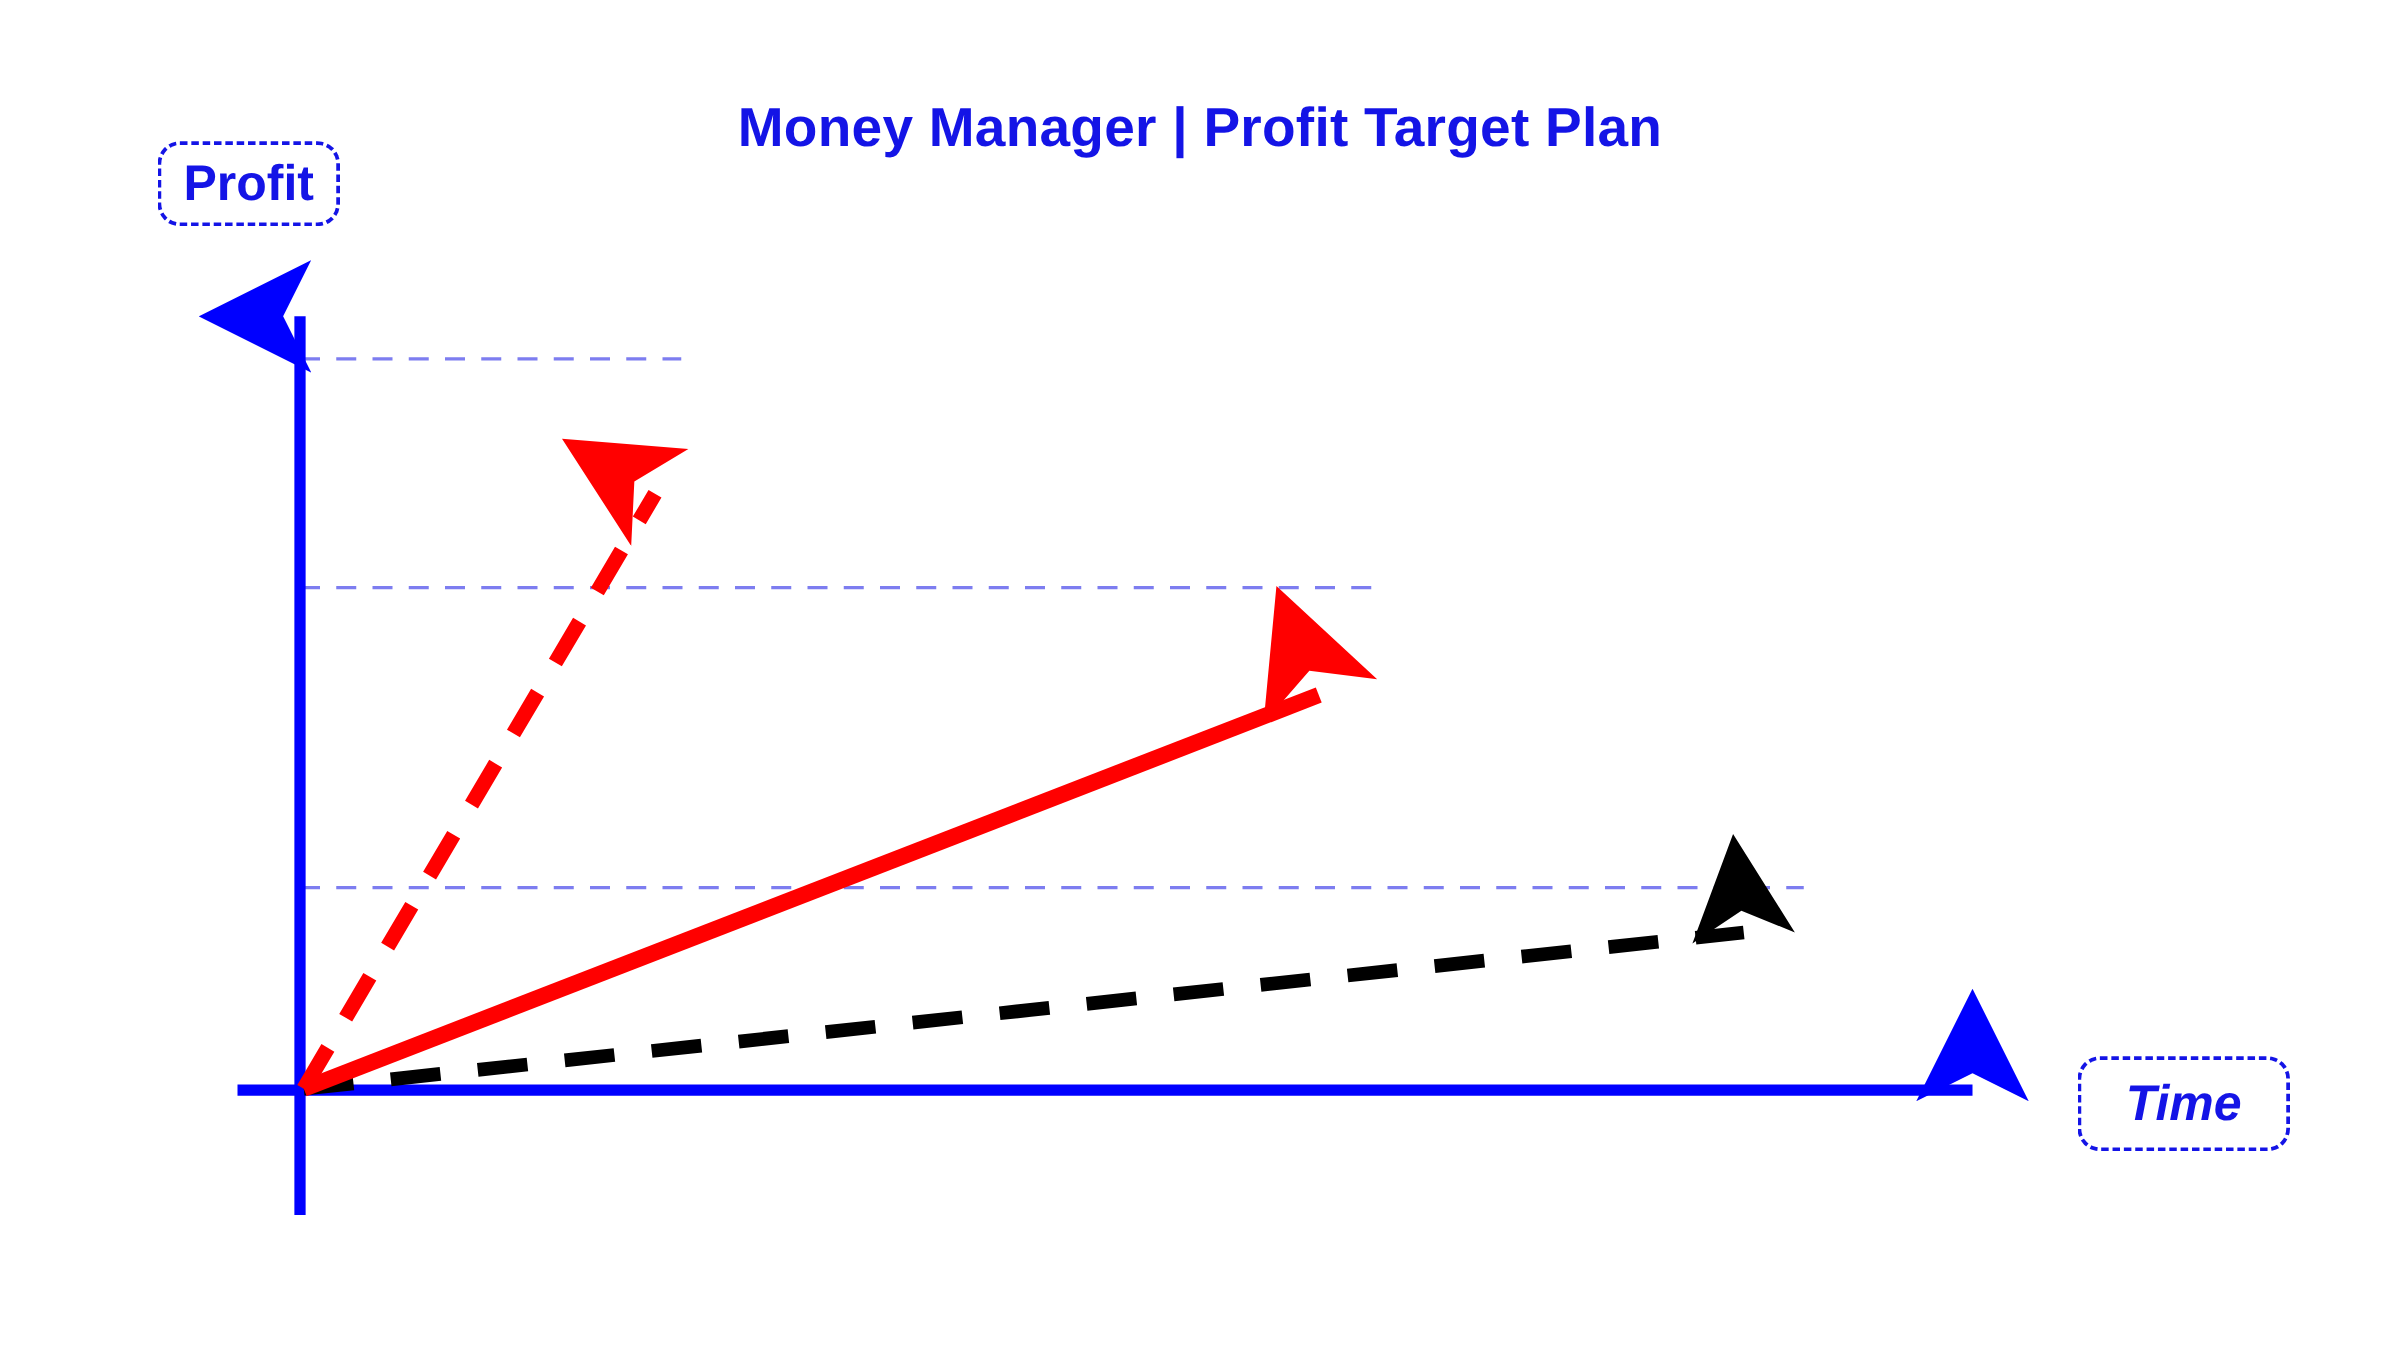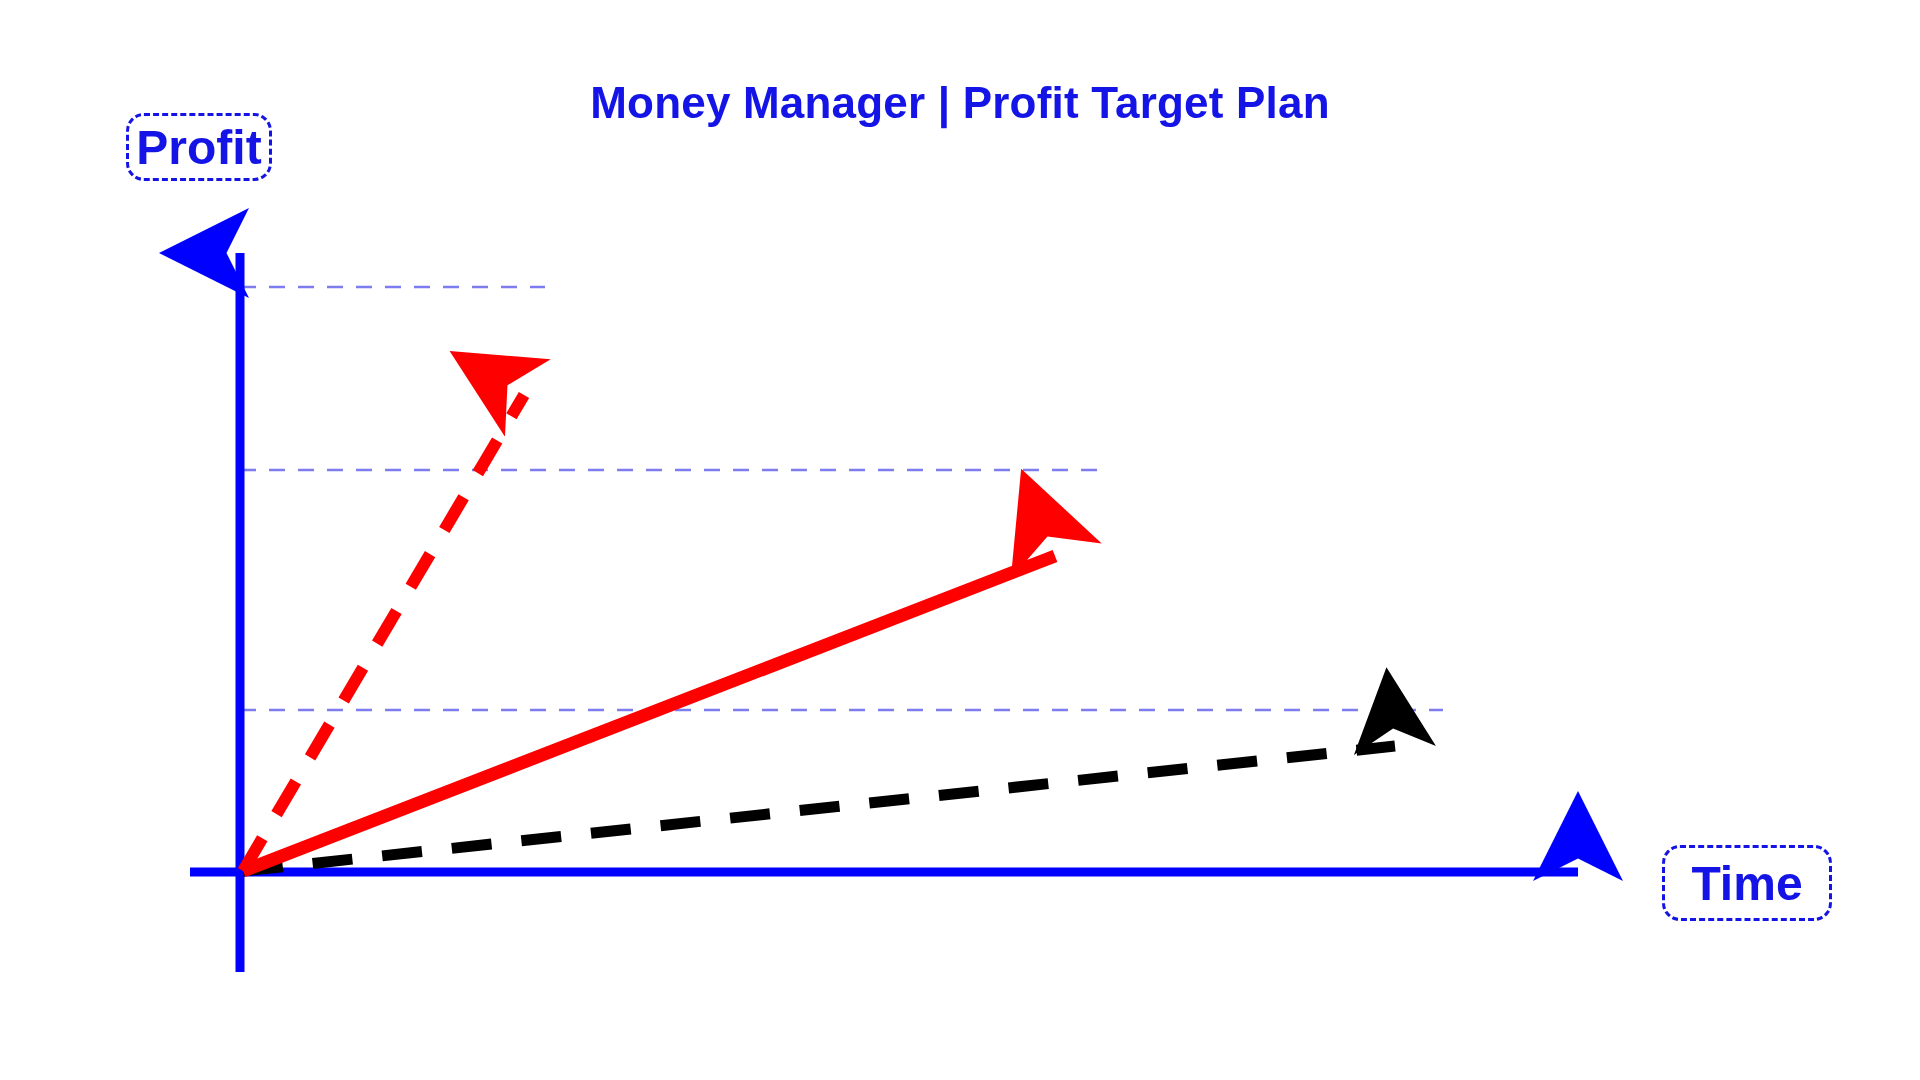--- a/index.html
+++ b/index.html
@@ -51,30 +51,30 @@
     justify-content: center;
     font-family: "Liberation Sans", sans-serif;
     font-weight: bold;
     color: #1414e6;
     background: transparent;
     white-space: nowrap;
   }
   .callout.axis-label {
     border: 3px dashed #1414e6;
     border-radius: 18px;
-    font-size: 48px;
+    font-size: 40px;
   }
   .callout.series-label {
     border: 2px dashed #7d7df0;
     border-radius: 2px;
     font-size: 27px;
   }
 
   #label-profit  { left: 126px; top: 113px; width: 146px;  height: 68px; }
-  #label-time    { left: 1662px; top: 845px; width: 170px; height: 76px; }
+  #label-time    { left: 1662px; top: 845px; width: 170px; height: 76px; font-style: italic; }
 
   #label-risk    { left: 541px;  top: 265px; width: 276px; height: 62px; }
   #label-mean    { left: 1106px; top: 456px; width: 335px; height: 70px; }
   #label-stable  { left: 1443px; top: 679px; width: 403px; height: 70px; }
 </style>
 </head>
 <body>
 
 <div id="canvas">
 

